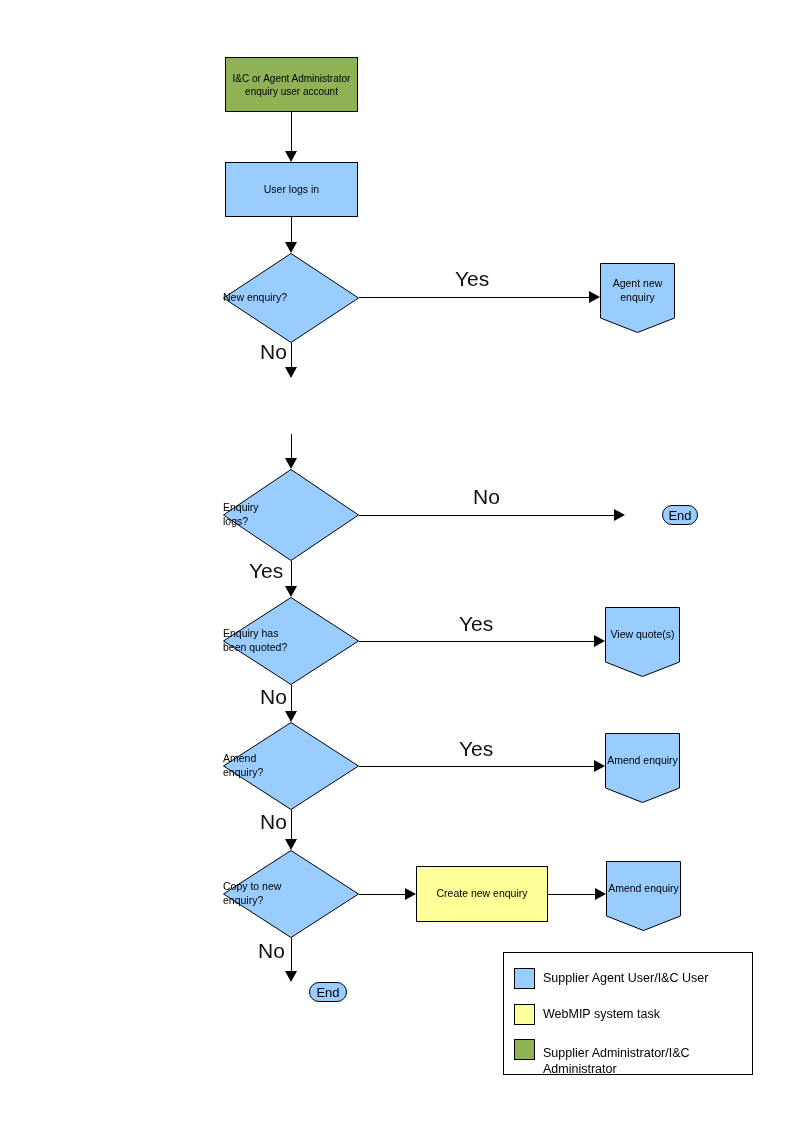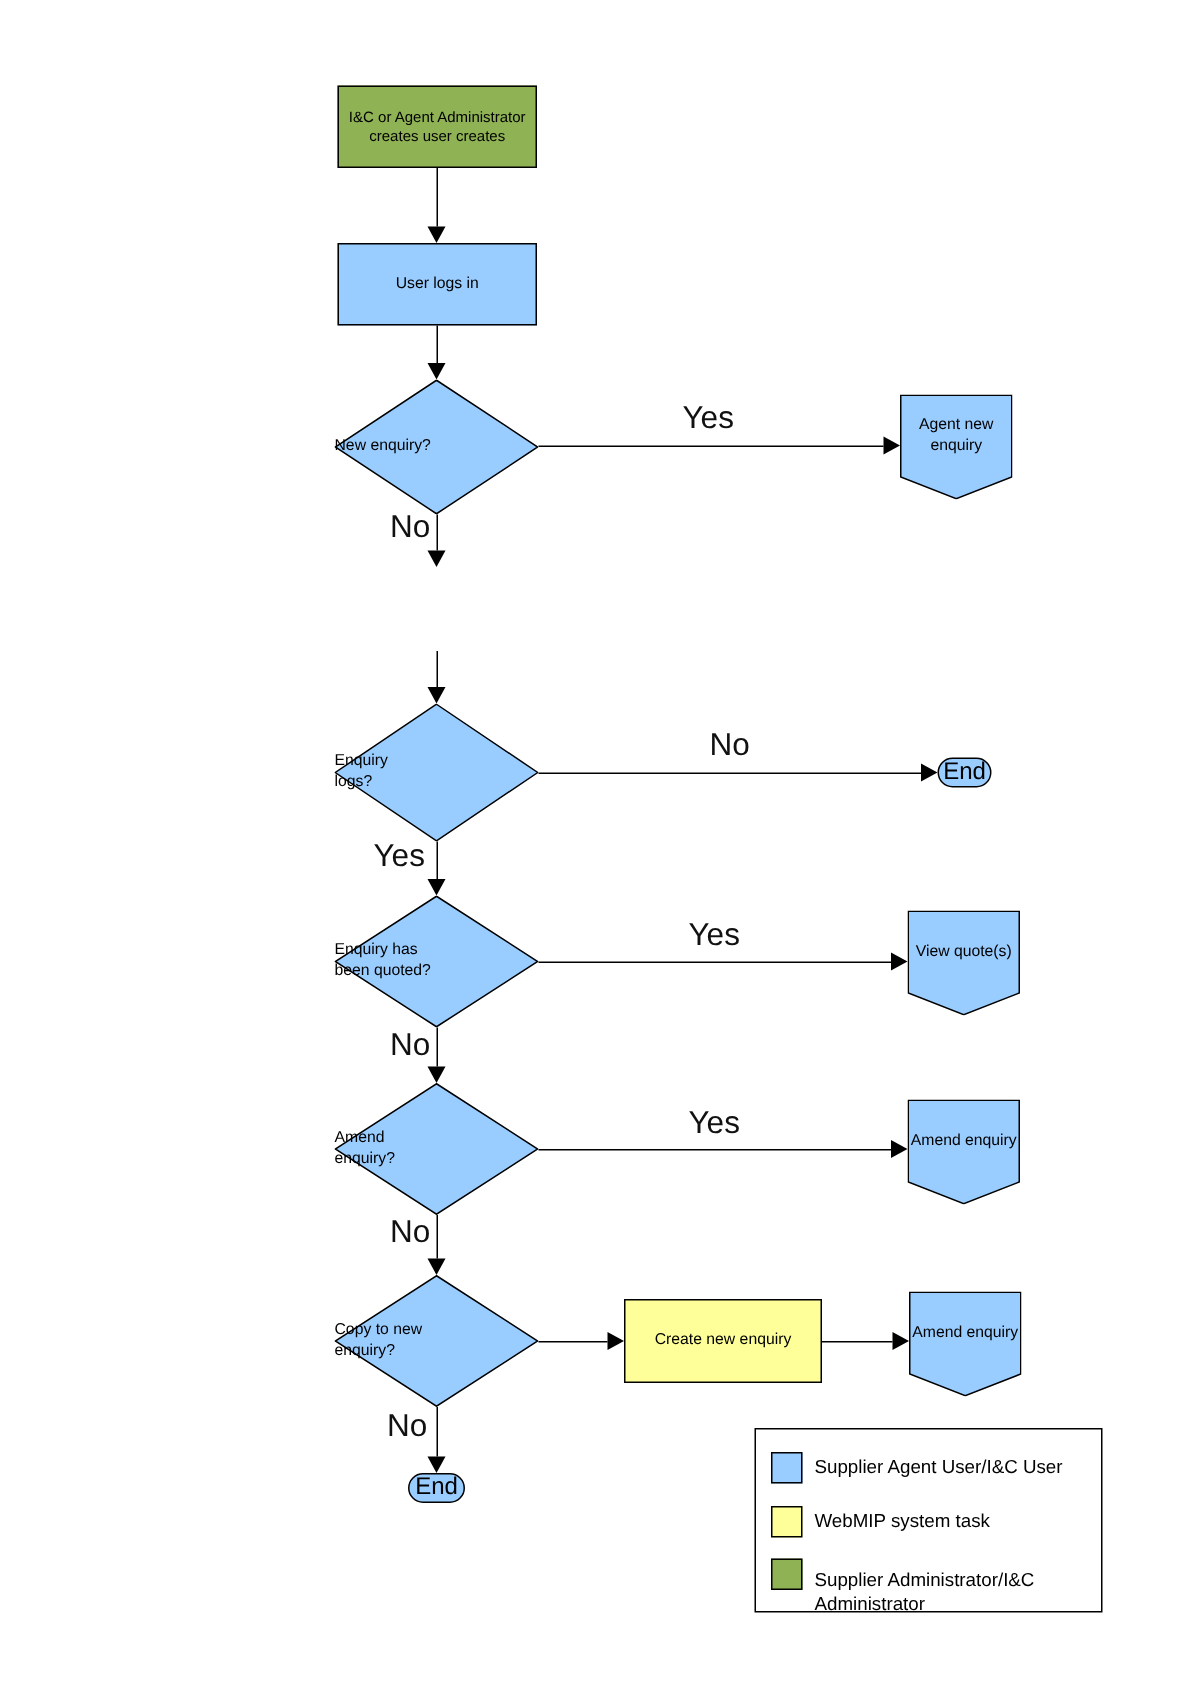--- a/index.html
+++ b/index.html
@@ -27,21 +27,21 @@
   .pent{position:absolute;}
   .pent svg{position:absolute;left:0;top:0;width:100%;height:100%;}
   .pent polygon{fill:var(--blue);stroke:#000;stroke-width:1;}
   .pent .lbl{position:absolute;left:0;right:0;top:0;height:55px;
        display:flex;flex-direction:column;align-items:center;justify-content:center;
        text-align:center;font-size:10.5px;line-height:1.3;}
 
   
   .term{position:absolute;background:var(--blue);border:1px solid #000;box-sizing:border-box;
         border-radius:10px;display:flex;align-items:center;justify-content:center;
-        font-size:16px;}
+        font-size:13px;margin-left:37px;}
 
   
   .hline{position:absolute;height:1px;background:#000;}
   .vline{position:absolute;width:1px;background:#000;}
   .arr-down{position:absolute;width:0;height:0;
         border-left:6px solid transparent;border-right:6px solid transparent;
         border-top:11px solid #000;}
   .arr-right{position:absolute;width:0;height:0;
         border-top:6px solid transparent;border-bottom:6px solid transparent;
         border-left:11px solid #000;}
@@ -54,21 +54,21 @@
   .swatch{position:absolute;width:21px;height:21px;border:1px solid #000;box-sizing:border-box;}
   .legend-label{position:absolute;left:39px;width:194px;font-size:12.5px;line-height:1.28;}
 </style>
 </head>
 <body>
 
 <div class="canvas">
 
   <div class="box green" style="left:225px;top:57px;width:133px;height:55px">
     <span class="ln">I&amp;C or Agent Administrator</span>
-    <span class="ln">creates user creates</span>
+    <span class="ln">enquiry user account</span>
   </div>
 
   <div class="vline" style="left:291px;top:112px;height:39px"></div>
   <div class="arr-down" style="left:285px;top:151px"></div>
 
   <div class="box blue" style="left:225px;top:162px;width:133px;height:55px">
     <span class="ln">User logs in</span>
   </div>
 
   <div class="vline" style="left:291px;top:217px;height:25px"></div>
@@ -211,21 +211,21 @@
   </div>
 
   <div class="vline" style="left:291px;top:938px;height:33px"></div>
   <div class="arr-down" style="left:285px;top:971px"></div>
   <div class="elabel" style="left:258px;top:940px">No</div>
 
   <div class="term" style="left:272px;top:982px;width:38px;height:20px">
     <span>End</span>
   </div>
 
-  <div class="legend" style="left:503px;top:952px;width:232px;height:123px">
+  <div class="legend" style="left:503px;top:952px;width:250px;height:123px">
     <span class="swatch" style="left: 10px; top: 15px; background: rgb(153, 204, 255);"></span>
     <span class="legend-label" style="top:17px">Supplier Agent User/I&amp;C User</span>
 
     <span class="swatch" style="left: 10px; top: 51px; background: rgb(255, 255, 153);"></span>
     <span class="legend-label" style="top:53px">WebMIP system task</span>
 
     <span class="swatch" style="left: 10px; top: 86px; background: rgb(143, 178, 85);"></span>
     <span class="legend-label" style="top:92px">Supplier Administrator/I&amp;C Administrator</span>
   </div>
 

